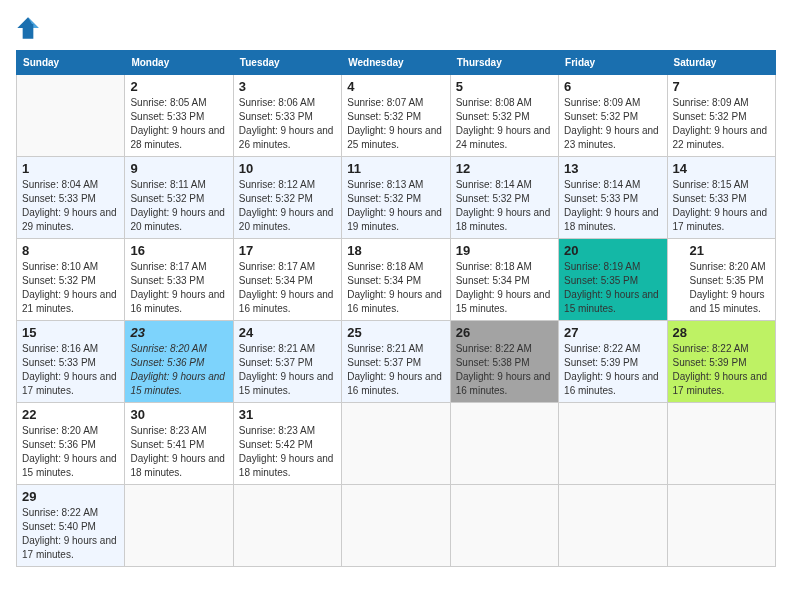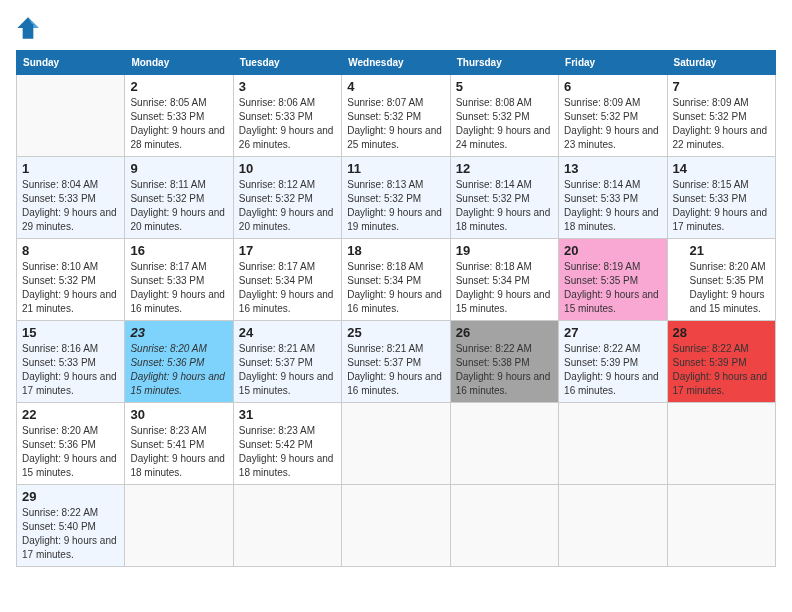--- a/index.html
+++ b/index.html
@@ -253,21 +253,21 @@
           </div>
         </td>
         <td style="background: rgb(255, 255, 255);">
           <span class="day-num">19</span>
           <div class="day-info">
             <div>Sunrise: 8:18 AM</div>
             <div>Sunset: 5:34 PM</div>
             <div>Daylight: 9 hours and 15 minutes.</div>
           </div>
         </td>
-        <td style="background: #f9a8d4;">
+        <td style="background: #14b8a6;">
           <span class="day-num">20</span>
           <div class="day-info">
             <div>Sunrise: 8:19 AM</div>
             <div>Sunset: 5:35 PM</div>
             <div>Daylight: 9 hours and 15 minutes.</div>
           </div>
         </td>
         <td style="background: rgb(255, 255, 255); padding-left: 22px;">
           <span class="day-num">21</span>
           <div class="day-info">
@@ -319,21 +319,21 @@
           </div>
         </td>
         <td style="background: rgb(240, 246, 255); margin-top: 27px;">
           <span class="day-num">27</span>
           <div class="day-info">
             <div>Sunrise: 8:22 AM</div>
             <div>Sunset: 5:39 PM</div>
             <div>Daylight: 9 hours and 16 minutes.</div>
           </div>
         </td>
-        <td style="background: #ef4444; margin-top: 28px;">
+        <td style="background: #bef264; margin-top: 28px;">
           <span class="day-num">28</span>
           <div class="day-info">
             <div>Sunrise: 8:22 AM</div>
             <div>Sunset: 5:39 PM</div>
             <div>Daylight: 9 hours and 17 minutes.</div>
           </div>
         </td>
       </tr>
       <tr>
         <td style="background: rgb(255, 255, 255);">

